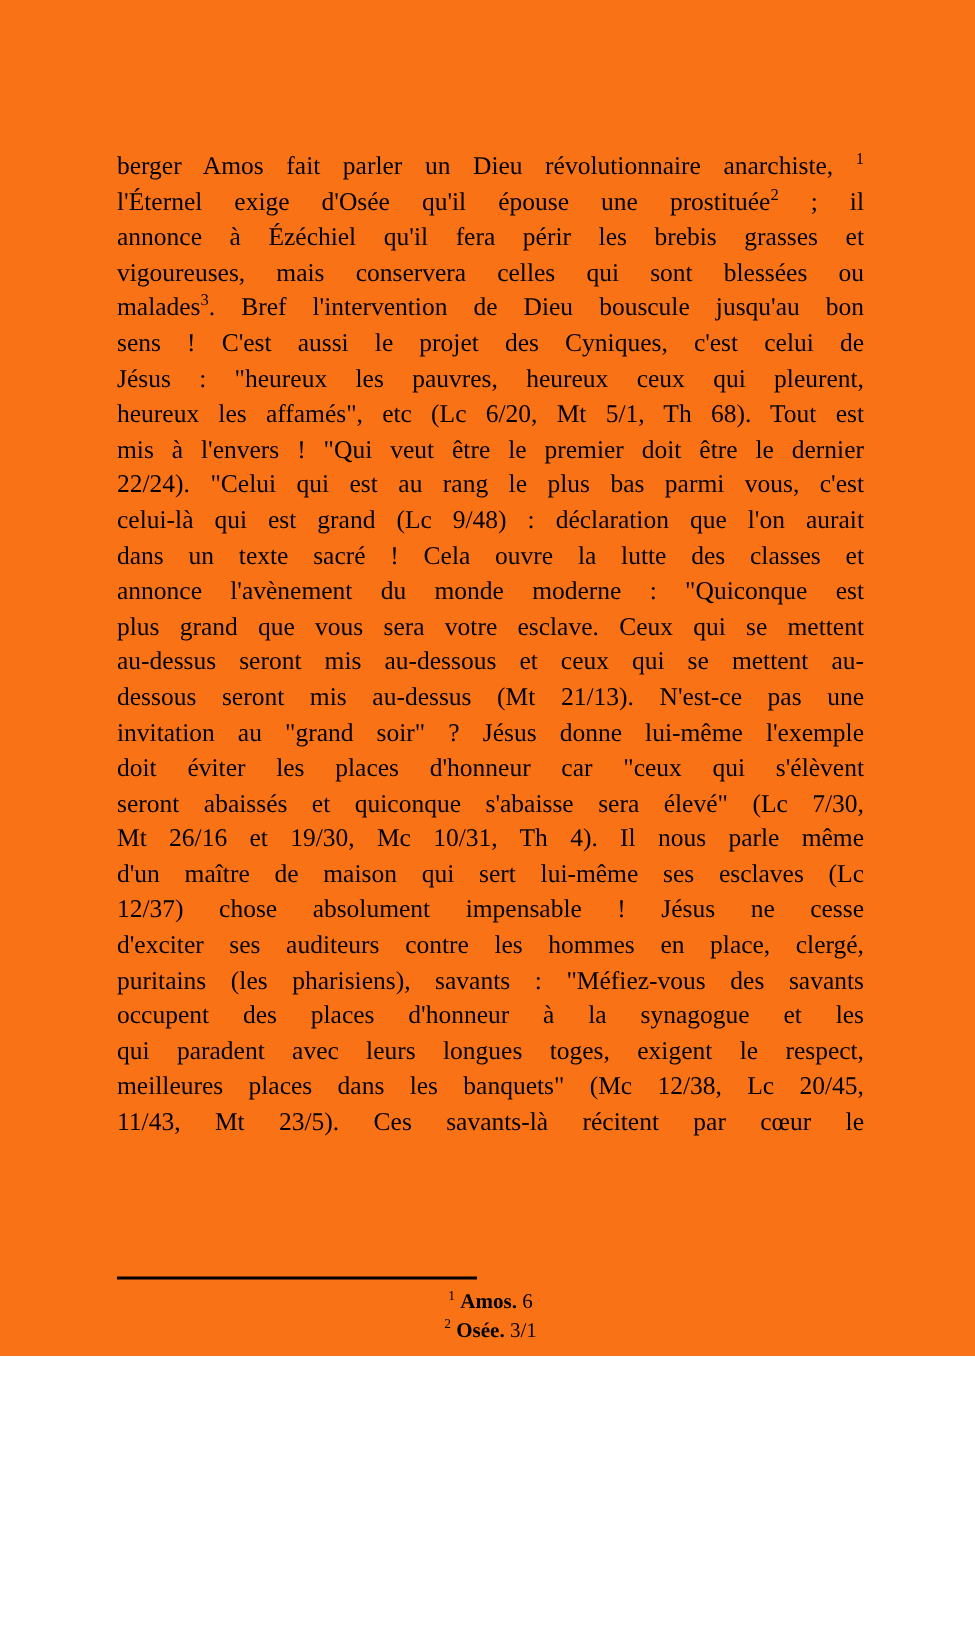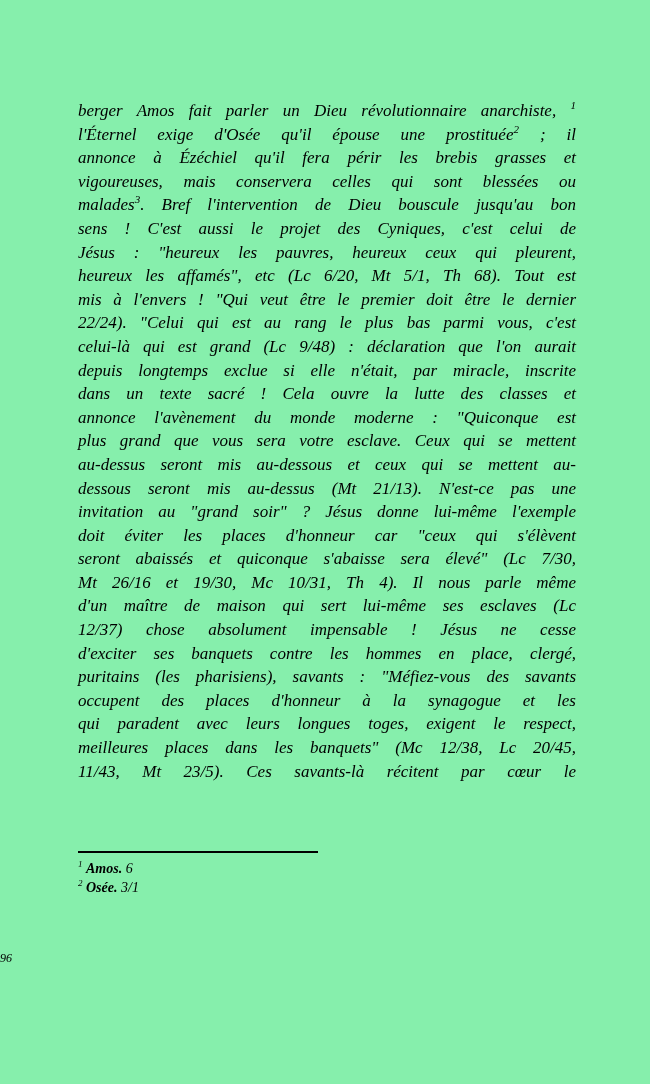--- a/index.html
+++ b/index.html
@@ -3,26 +3,25 @@
 <meta charset="utf-8">
 <style>
   html, body {
     margin: 0;
     padding: 0;
     background: #ffffff;
   }
   .page {
     position: relative;
     width: 650px;
-    height: 1084px;
-    background: #86efac;
+    height: 904px;
+    background: #f97316;
     font-family: "Liberation Serif", "DejaVu Serif", serif;
     color: #000000;
     overflow: hidden;
-    font-style: italic;
   }
   .text-block {
     position: absolute;
     left: 78px;
     top: 99px;
     width: 498px;
     font-size: 17px;
     line-height: 23.6px;
   }
   .line {
@@ -43,20 +42,21 @@
   }
   .footnote-sep {
     width: 240px;
     height: 0;
     border-top: 2px solid #000000;
     margin-bottom: 6px;
   }
   .footnote {
     font-size: 14px;
     line-height: 19px;
+    text-align: center;
   }
   .footnote sup {
     font-size: 9px;
     line-height: 0;
     vertical-align: super;
   }
   .footnote b {
     font-weight: bold;
   }
   .page-number {
@@ -77,33 +77,32 @@
       <div class="line">l'Éternel exige d'Osée qu'il épouse une prostituée<sup class="fnref">2</sup> ; il</div>
       <div class="line">annonce à Ézéchiel qu'il fera périr les brebis grasses et</div>
       <div class="line">vigoureuses, mais conservera celles qui sont blessées ou</div>
       <div class="line">malades<sup class="fnref">3</sup>. Bref l'intervention de Dieu bouscule jusqu'au bon</div>
       <div class="line">sens ! C'est aussi le projet des Cyniques, c'est celui de</div>
       <div class="line">Jésus : "heureux les pauvres, heureux ceux qui pleurent,</div>
       <div class="line">heureux les affamés", etc (Lc 6/20, Mt 5/1, Th 68). Tout est</div>
       <div class="line">mis à l'envers ! "Qui veut être le premier doit être le dernier</div>
       <div class="line">22/24). "Celui qui est au rang le plus bas parmi vous, c'est</div>
       <div class="line">celui-là qui est grand (Lc 9/48) : déclaration que l'on aurait</div>
-      <div class="line">depuis longtemps exclue si elle n'était, par miracle, inscrite</div>
       <div class="line">dans un texte sacré ! Cela ouvre la lutte des classes et</div>
       <div class="line">annonce l'avènement du monde moderne : "Quiconque est</div>
       <div class="line">plus grand que vous sera votre esclave. Ceux qui se mettent</div>
       <div class="line">au-dessus seront mis au-dessous et ceux qui se mettent au-</div>
       <div class="line">dessous seront mis au-dessus (Mt 21/13). N'est-ce pas une</div>
       <div class="line">invitation au "grand soir" ? Jésus donne lui-même l'exemple</div>
       <div class="line">doit éviter les places d'honneur car "ceux qui s'élèvent</div>
       <div class="line">seront abaissés et quiconque s'abaisse sera élevé" (Lc 7/30,</div>
       <div class="line">Mt 26/16 et 19/30, Mc 10/31, Th 4). Il nous parle même</div>
       <div class="line">d'un maître de maison qui sert lui-même ses esclaves (Lc</div>
       <div class="line">12/37) chose absolument impensable ! Jésus ne cesse</div>
-      <div class="line">d'exciter ses banquets contre les hommes en place, clergé,</div>
+      <div class="line">d'exciter ses auditeurs contre les hommes en place, clergé,</div>
       <div class="line">puritains (les pharisiens), savants : "Méfiez-vous des savants</div>
       <div class="line">occupent des places d'honneur à la synagogue et les</div>
       <div class="line">qui paradent avec leurs longues toges, exigent le respect,</div>
       <div class="line">meilleures places dans les banquets" (Mc 12/38, Lc 20/45,</div>
       <div class="line">11/43, Mt 23/5). Ces savants-là récitent par cœur le</div>
     </div>
   <div class="footnote-block">
     <div class="footnote-sep"></div>
     <div>
         <div class="footnote"><sup>1</sup> <b>Amos.</b> 6</div>

